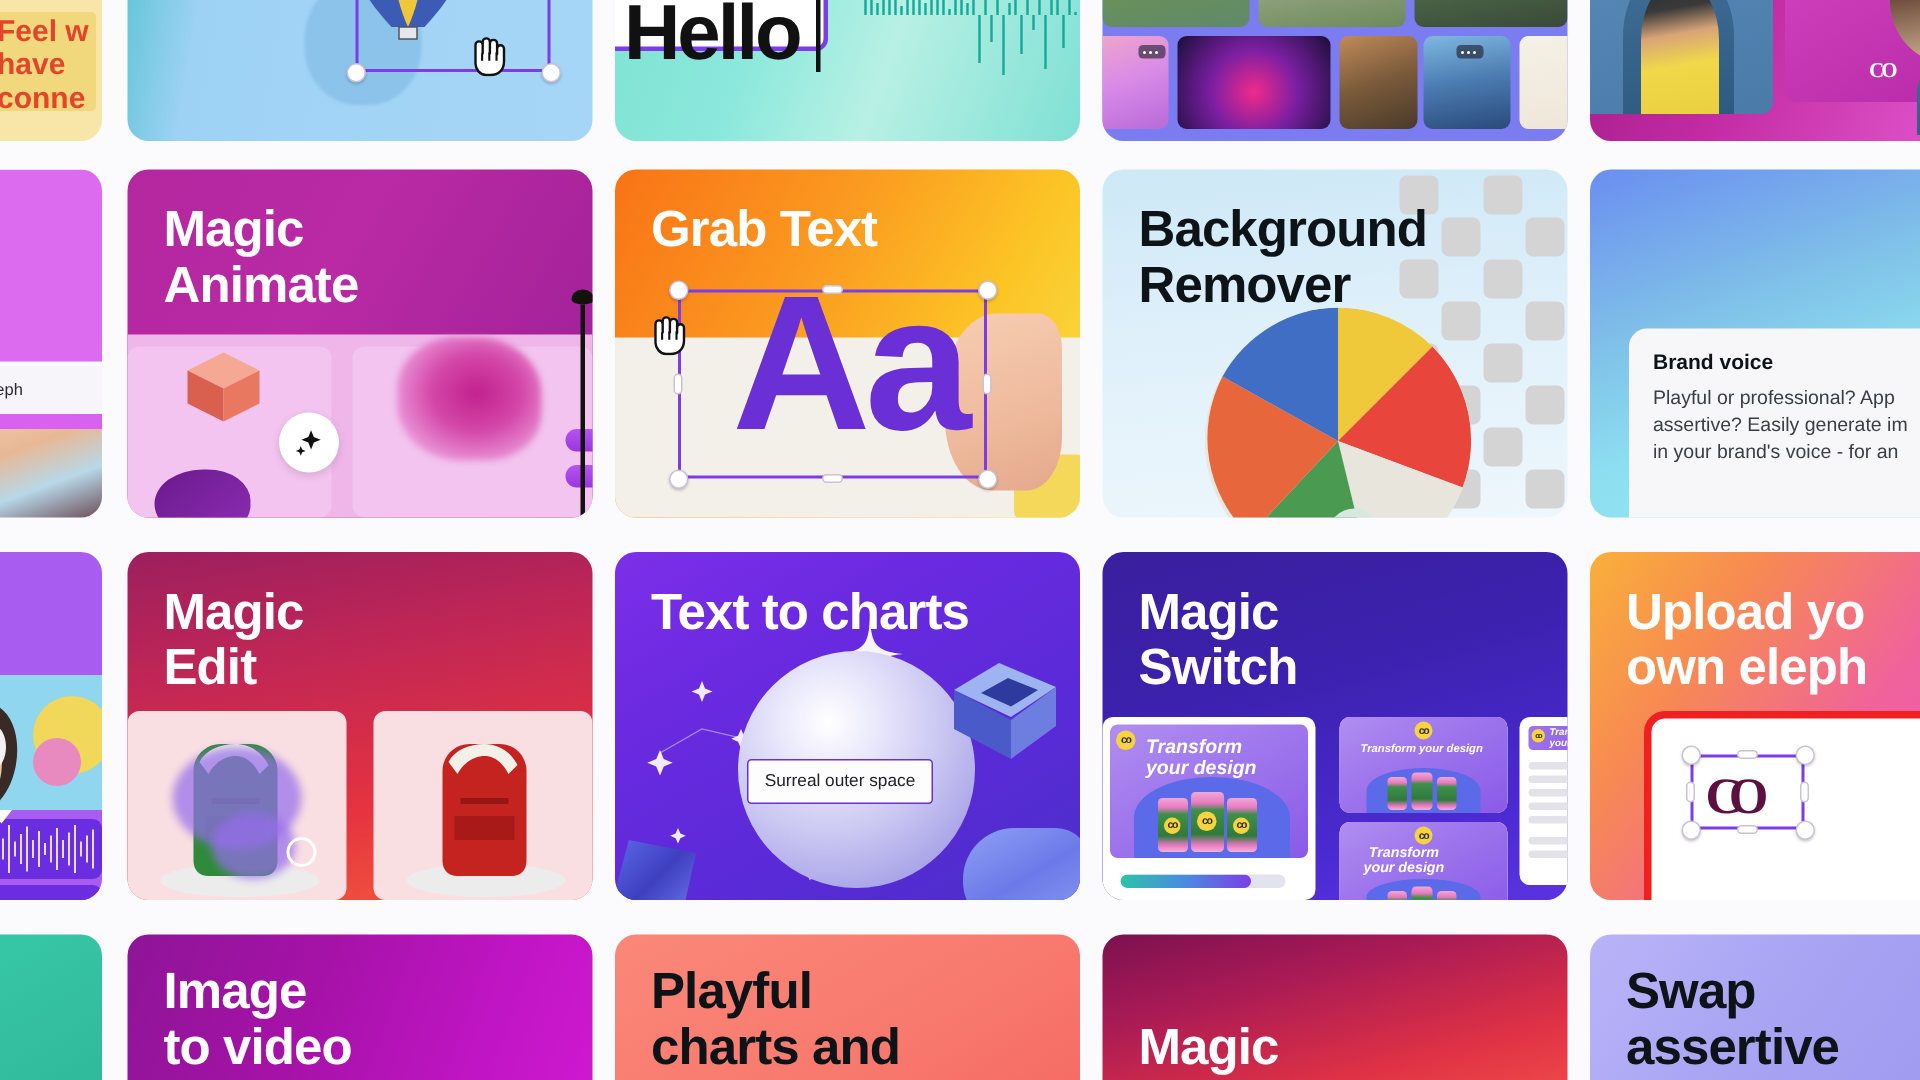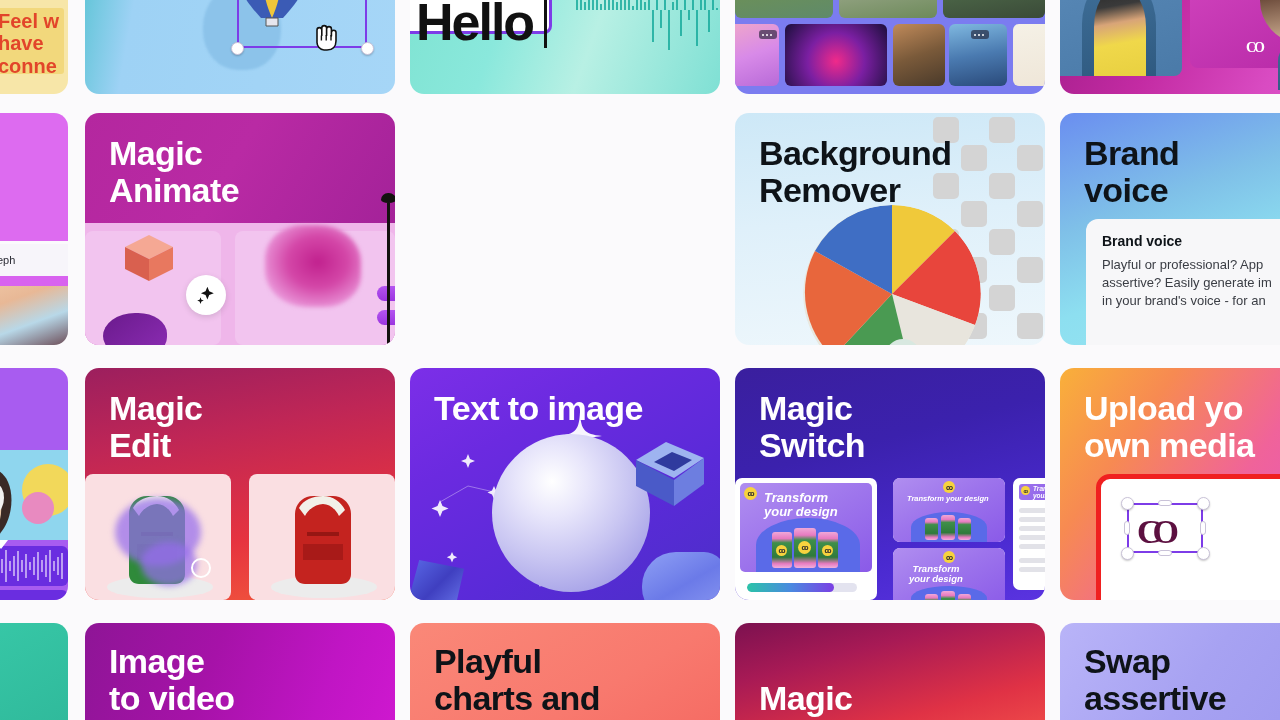--- a/index.html
+++ b/index.html
@@ -413,20 +413,40 @@
     <div class="needle-head" style="left:296px;top:80px;"></div>
     <div class="needle" style="left:302px;top:90px;height:142px;"></div>
     <div class="spark-badge" style="left:101px;bottom:30px;">
       <svg viewBox="0 0 24 24" width="22" height="22">
         <path d="M13.5 3l2 5 5 2-5 2-2 5-2-5-5-2 5-2z" fill="#111"></path>
         <path d="M6 14.5l1 2.6 2.6 1-2.6 1-1 2.6-1-2.6-2.6-1 2.6-1z" fill="#111"></path>
       </svg>
     </div>
   </div>
 
+  <div class="card r2 c2 bg-grab">
+    <div class="card-title t-white">Grab Text</div>
+    <div class="grab-lower"></div>
+    <div class="grab-strip"></div>
+    <div class="grab-hand"></div>
+    <div class="grab-aa">Aa</div>
+    <div class="sel-box" style="left:42px;top:80px;width:206px;height:126px;"></div>
+    <div class="handle" style="left:36px;top:74px;"></div>
+    <div class="handle" style="left:242px;top:74px;"></div>
+    <div class="handle" style="left:36px;top:200px;"></div>
+    <div class="handle" style="left:242px;top:200px;"></div>
+    <div class="handle-bar" style="left:138px;top:77px;"></div>
+    <div class="handle-bar" style="left:138px;top:203px;"></div>
+    <div class="handle-bar v" style="left:39px;top:136px;"></div>
+    <div class="handle-bar v" style="left:245px;top:136px;"></div>
+    <svg class="grab-cursor" viewBox="0 0 26 28" style="left:23px;top:96px;">
+      <path d="M4 14V7a2.4 2.4 0 0 1 4.8 0v5.5V5a2.4 2.4 0 0 1 4.8 0v7.5V6a2.4 2.4 0 0 1 4.8 0v7V9.5a2.3 2.3 0 0 1 4.6 0V18c0 5.5-3.6 9-9 9H11c-4 0-7-4-7-7.5z" fill="#fff" stroke="#111" stroke-width="1.6" stroke-linejoin="round"></path>
+      <path d="M8.4 12.5v5M13.2 12v5.5M18 12v5.5" stroke="#111" stroke-width="1.4"></path>
+    </svg>
+  </div>
 
   <div class="card r2 c3 bg-bgrm">
     <div class="checker">
       <div class="chk" style="left:0;top:4px"></div>
         <div class="chk" style="left:56px;top:4px"></div>
       <div class="chk" style="left:28px;top:32px"></div>
         <div class="chk" style="left:84px;top:32px"></div>
       <div class="chk" style="left:0;top:60px"></div>
         <div class="chk" style="left:56px;top:60px"></div>
       <div class="chk" style="left:28px;top:88px"></div>
@@ -451,22 +471,20 @@
         <path d="M89 89 L12 46 A89 89 0 0 1 89 0 Z" fill="#3f6ec4"></path>
         <circle cx="100" cy="152" r="18" fill="#d8e8e0"></circle>
         <circle cx="100" cy="152" r="5" fill="#b8ccc4"></circle>
       </svg>
     </div>
     <div class="card-title t-black">Background
 Remover</div>
   </div>
 
   <div class="card r2 c4 bg-bv">
-    <div class="card-title t-black">Brand
-voice</div>
     <div class="bv-panel">
       <div class="bv-h">Brand voice</div>
       <div class="bv-p" style="white-space:pre-line">Playful or professional? App
 assertive? Easily generate im
 in your brand's voice - for an</div>
 
     </div>
   </div>
 
   <div class="card r3 c0 bg-ve">
@@ -513,21 +531,21 @@
         <path d="M18 52h40v16H18z" fill="#a81a18"></path>
         <path d="M22 40h32v4H22z" fill="#961613"></path>
       </svg>
       <div class="purple-smear" style="left:30px;bottom:34px;width:86px;height:68px;"></div>
       <div class="purple-smear" style="left:56px;bottom:14px;width:56px;height:44px;"></div>
       <div class="brush-circle" style="left:106px;bottom:22px;"></div>
     </div>
   </div>
 
   <div class="card r3 c2 bg-t2i">
-    <div class="card-title t-white">Text to image</div>
+    <div class="card-title t-white">Text to charts</div>
     <svg style="position:absolute;inset:0;width:100%;height:100%" viewBox="0 0 310 232">
       <g fill="#fff" opacity=".9">
         <path d="M58 86l2 5 5 2-5 2-2 5-2-5-5-2 5-2z"></path>
         <path d="M30 132l2.5 6 6 2.5-6 2.5-2.5 6-2.5-6-6-2.5 6-2.5z"></path>
         <path d="M84 118l2 4.5 4.5 2-4.5 2-2 4.5-2-4.5-4.5-2 4.5-2z"></path>
         <path d="M130 206l2 4.5 4.5 2-4.5 2-2 4.5-2-4.5-4.5-2 4.5-2z"></path>
         <path d="M42 184l1.6 3.6 3.6 1.6-3.6 1.6-1.6 3.6-1.6-3.6-3.6-1.6 3.6-1.6z"></path>
       </g>
       <g stroke="#fff" stroke-width=".8" opacity=".45" fill="none">
         <path d="M30 134l28-16 26 6 18-22"></path>
@@ -540,20 +558,23 @@
     <div class="cube-meta">
       <svg viewBox="0 0 84 72" width="84" height="72">
         <path d="M8 22 38 4l38 16-30 20z" fill="#9eb4f0"></path>
         <path d="M8 22v26l38 20V42z" fill="#4a5ac8"></path>
         <path d="M76 20v26L46 68V42z" fill="#6d7ee0"></path>
         <path d="M26 24 44 14l20 8-18 11z" fill="#2f3a9e"></path>
       </svg>
     </div>
     <div class="gem"></div>
     <div class="hand3d"></div>
+    <div class="t2i-field">
+      <span>Surreal outer space</span>
+    </div>
   </div>
 
   <div class="card r3 c3 bg-msw">
     <div class="card-title t-white">Magic
 Switch</div>
 
     <div class="msw-card" style="left:0;top:110px;width:142px;height:122px;">
       <div style="position:absolute;left:5px;top:5px;right:5px;bottom:28px;border-radius:5px;overflow:hidden;background:linear-gradient(150deg,#b08ef0,#9d74ec,#8a5ae8)">
         <div class="arc" style="left:16px;bottom:0;width:104px;height:54px;"></div>
         <div class="smiley" style="left:4px;top:4px;width:13px;height:13px;font-size:7px;">co</div>
@@ -602,21 +623,21 @@
       <div class="doc-line" style="left:6px;top:48px;width:50px"></div>
       <div class="doc-line" style="left:6px;top:57px;width:58px"></div>
       <div class="doc-line" style="left:6px;top:66px;width:42px"></div>
       <div class="doc-line" style="left:6px;top:80px;width:58px"></div>
       <div class="doc-line" style="left:6px;top:89px;width:34px"></div>
     </div>
   </div>
 
   <div class="card r3 c4 bg-upl">
     <div class="card-title t-white">Upload yo
-own media</div>
+own eleph</div>
     <div class="upl-sheet">
       <div class="upl-logo">CO</div>
       <div class="sel-box" style="left:26px;top:24px;width:76px;height:50px;"></div>
       <div class="handle" style="left:20px;top:18px;"></div>
       <div class="handle" style="left:96px;top:18px;"></div>
       <div class="handle" style="left:20px;top:68px;"></div>
       <div class="handle" style="left:96px;top:68px;"></div>
       <div class="handle-bar" style="left:57px;top:21px;"></div>
       <div class="handle-bar" style="left:57px;top:71px;"></div>
       <div class="handle-bar v" style="left:23px;top:42px;"></div>

